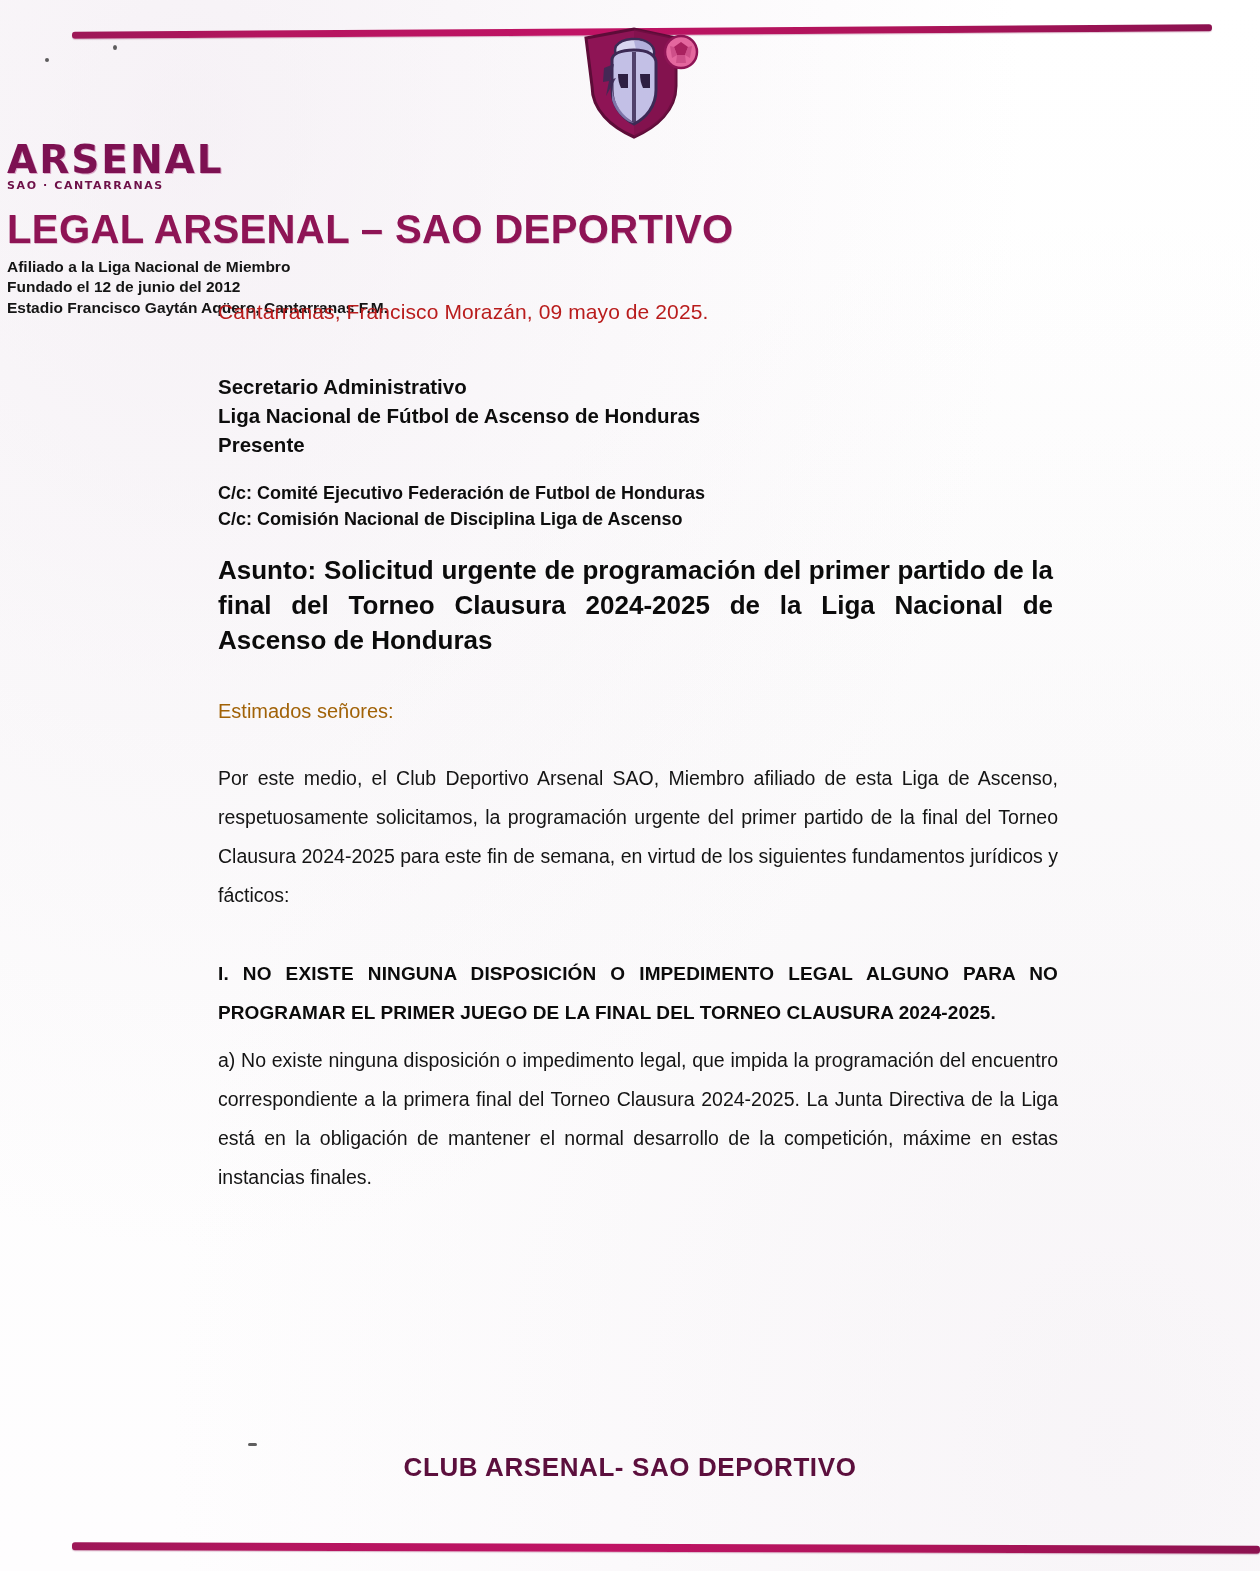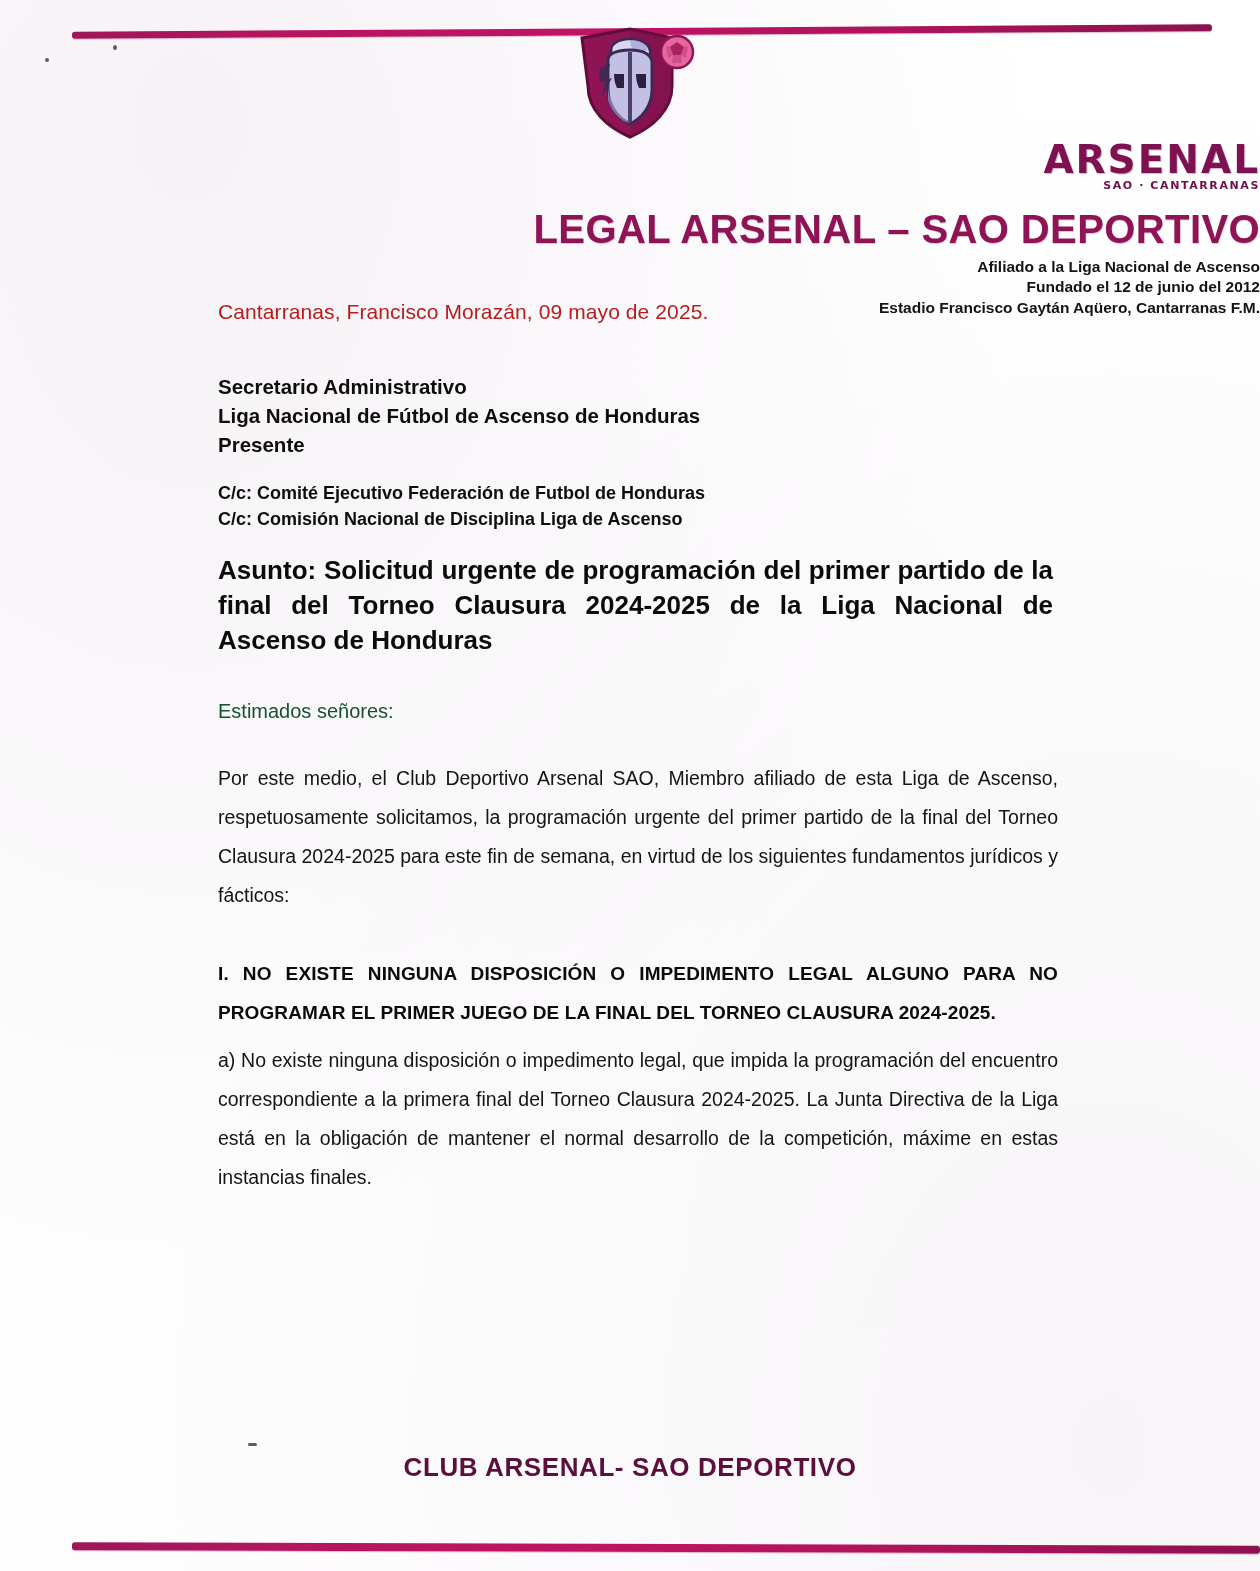--- a/index.html
+++ b/index.html
@@ -62,21 +62,22 @@
     border-radius: 50%;
     opacity: 0.75;
   }
 
   
   .letterhead {
     position: absolute;
     left: 0;
     right: 0;
     top: 24px;
-    text-align: right;
+    text-align: left;
+    padding-left: 7px;
   }
   .crest {
     width: 140px;
     height: 122px;
     margin: 0 auto;
     display: block;
   }
   .wordmark {
     margin-top: -6px;
     line-height: 1;
@@ -157,21 +158,21 @@
     line-height: 1.34;
     text-align: justify;
     text-align-last: left;
     color: #0b0b0b;
     width: 835px;
   }
 
   .salutation {
     margin-top: 42px;
     font-size: 20px;
-    color: #14532d;
+    color: #a16207;
   }
 
   .para {
     margin-top: 36px;
     font-size: 19.5px;
     line-height: 2.0;
     text-align: justify;
     text-align-last: left;
     color: #141414;
   }
@@ -258,21 +259,21 @@
     </svg>
 
     <div class="wordmark">
       <span class="wordmark-main">ARSENAL</span>
       <span class="wordmark-sub">SAO · CANTARRANAS</span>
     </div>
 
     <div class="org-title">LEGAL ARSENAL – SAO DEPORTIVO</div>
 
     <div class="org-lines">
-      <div>Afiliado a la Liga Nacional de Ascenso</div>
+      <div>Afiliado a la Liga Nacional de Miembro</div>
       <div>Fundado el 12 de junio del 2012</div>
       <div>Estadio Francisco Gaytán Aqüero, Cantarranas F.M.</div>
     </div>
   </div>
 
   <div class="content">
 
     <div class="datecity">Cantarranas, Francisco Morazán, 09 mayo de 2025.</div>
 
     <div class="addressee">

